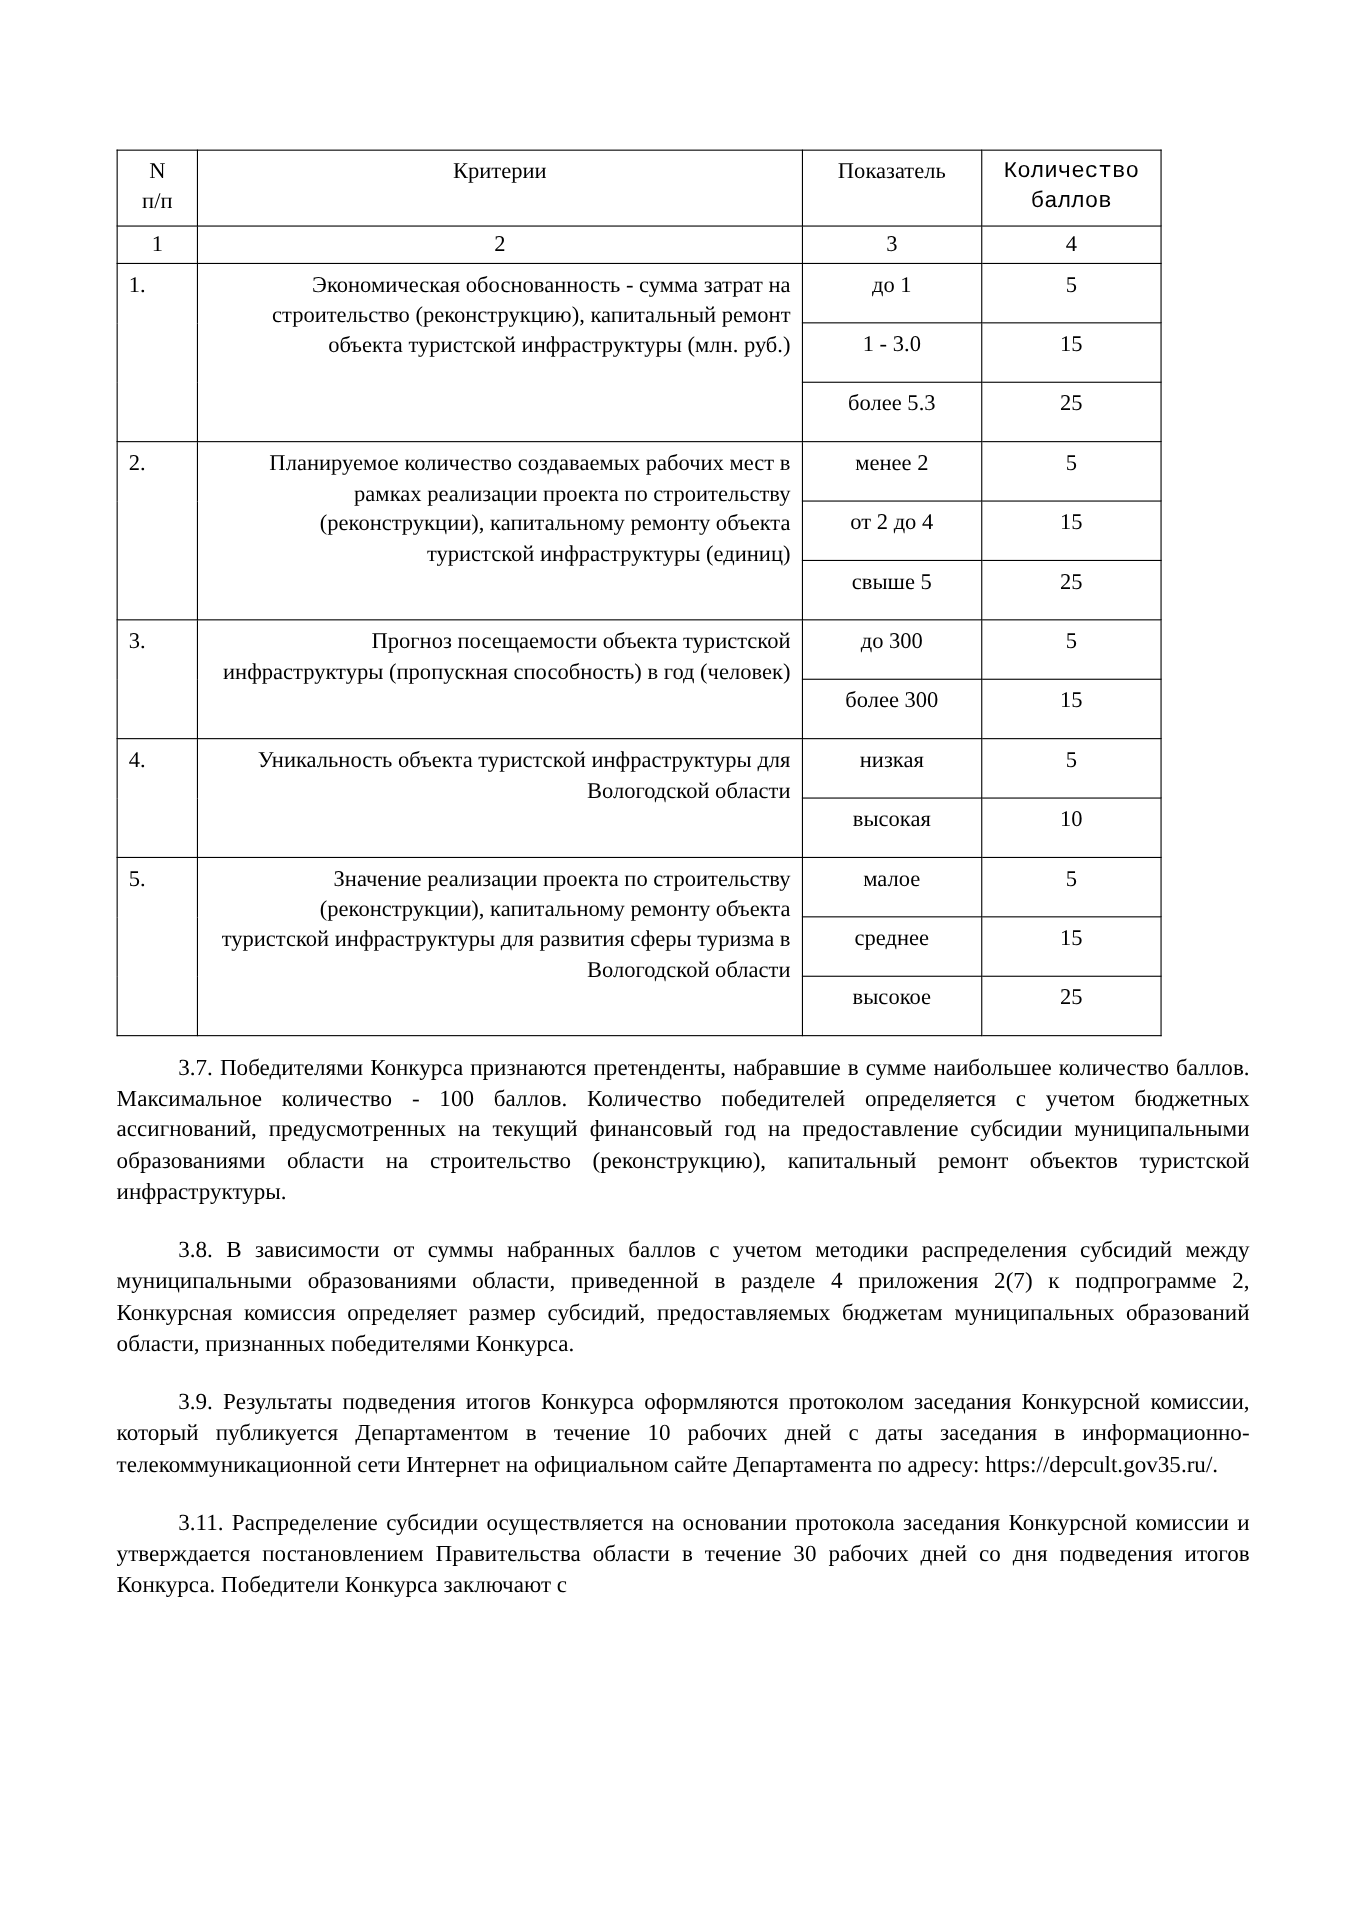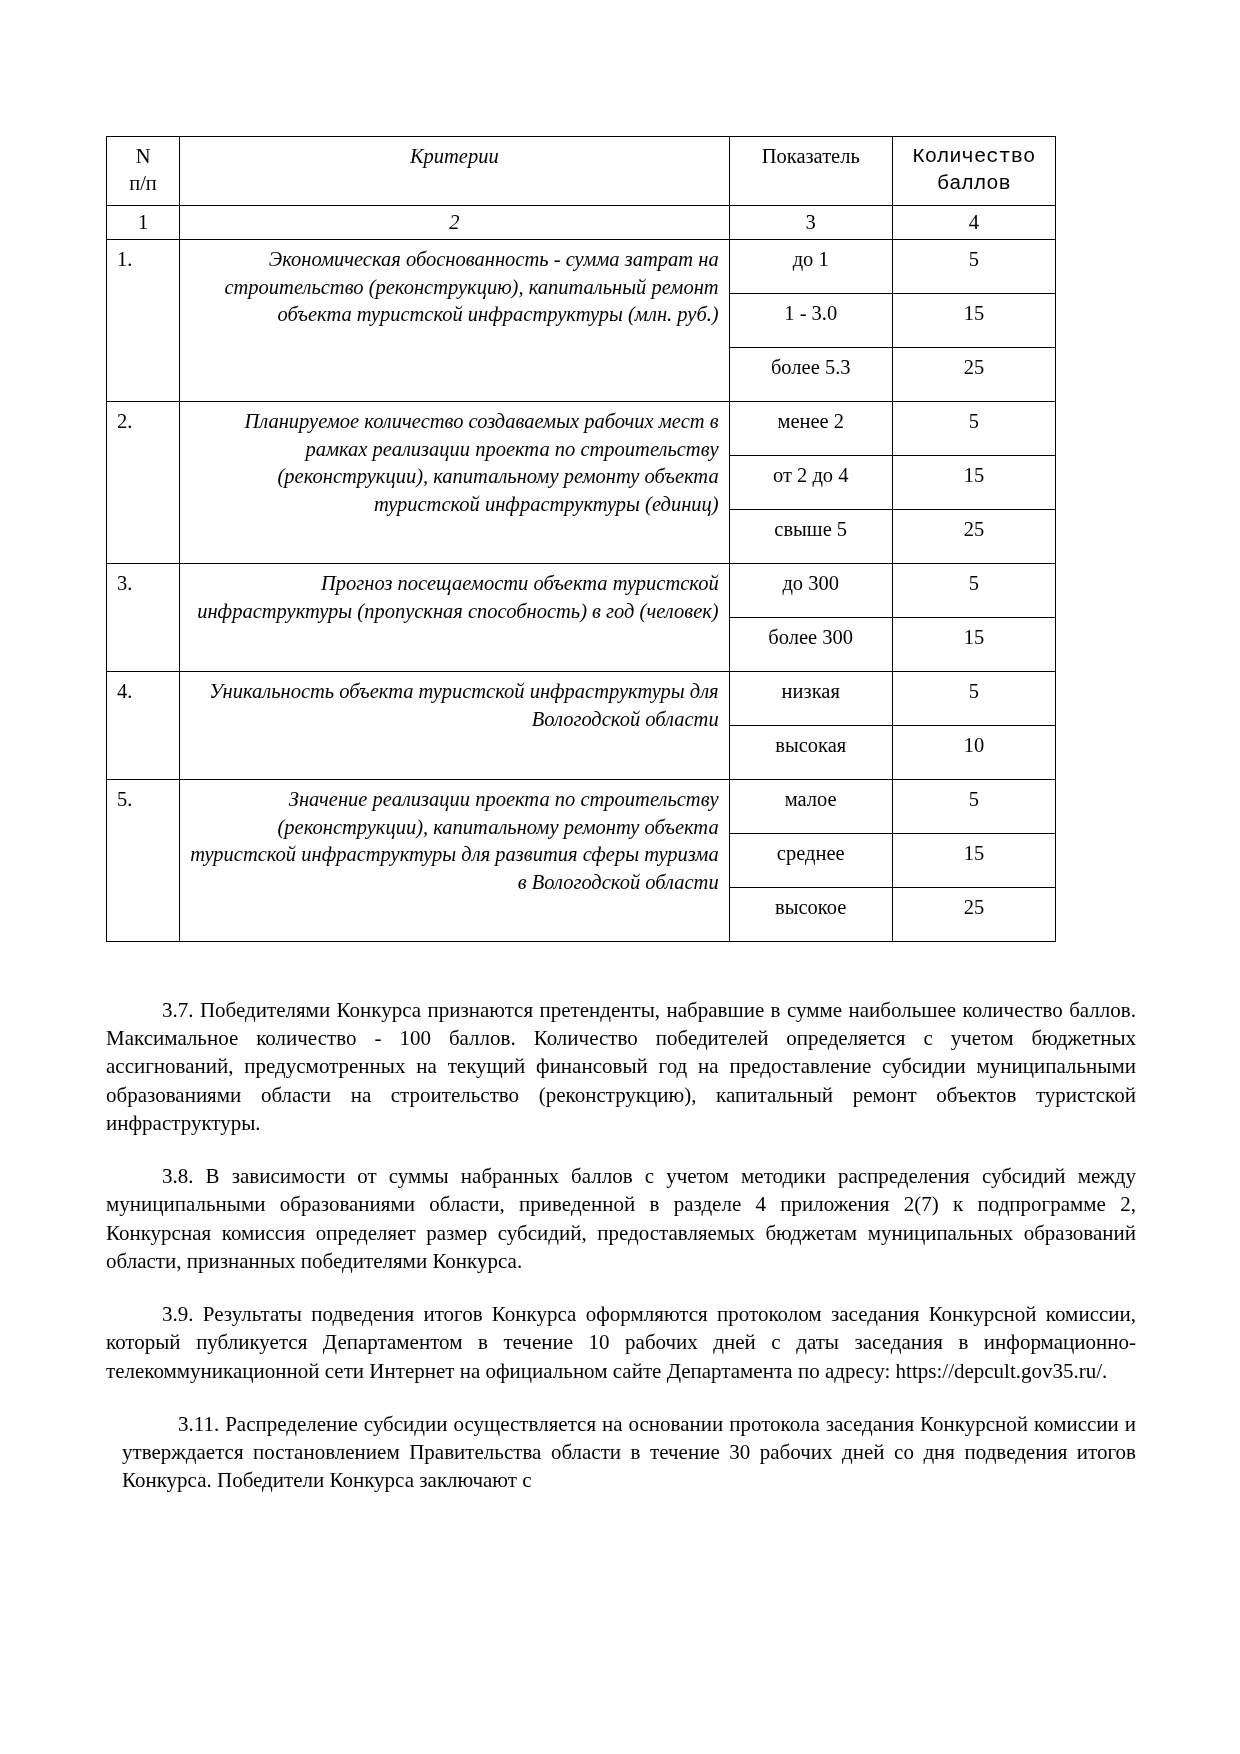--- a/index.html
+++ b/index.html
@@ -39,21 +39,21 @@
   .criteria-table th {
     border: 1.4px solid #000000;
     padding: 6px 10px 7px 10px;
     font-size: 20.5px;
     line-height: 1.34;
     font-weight: normal;
     vertical-align: top;
     background: #ffffff;
   }
   .col-num      { width: 52px;  text-align: center; }
-  .col-criteria { width: 528px; text-align: left; font-style: italic;   }
+  .col-criteria { width: 528px; text-align: left;   }
   .col-indic    { width: 142px; text-align: center; vertical-align: middle; }
   .col-points   { width: 142px; text-align: center; vertical-align: middle; }
 
   .criteria-table thead td {
     text-align: center;
   }
   .head-num,
   .head-criteria {
     vertical-align: middle;
   }
@@ -72,32 +72,32 @@
   .rownum  { text-align: left; padding-left: 8px; vertical-align: top; }
   .critcell{ text-align: right; vertical-align: top; }
 
   .indic-cell  { text-align: center; vertical-align: middle; height: 40px; }
   .points-cell { text-align: center; vertical-align: middle; height: 40px; }
 
   
   .body-text {
     position: absolute;
     left: 106px;
-    top: 996px;
+    top: 956px;
     width: 1030px;
   }
   .para {
     font-size: 21px;
     line-height: 1.345;
     text-align: justify;
     text-indent: 56px;
     margin: 0 0 25px 0;
     hyphens: none;
   }
-  .para:last-child { margin-bottom: 0; margin-left: 16px; }
+  .para:last-child { margin-bottom: 0; }
 </style>
 </head>
 <body>
 
 <div class="page">
 
   <table class="criteria-table">
     <thead>
       <tr>
         <td class="col-num head-num" rowspan="1">

